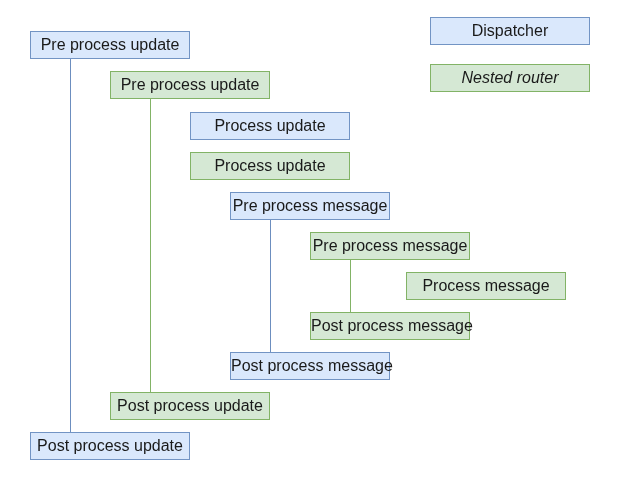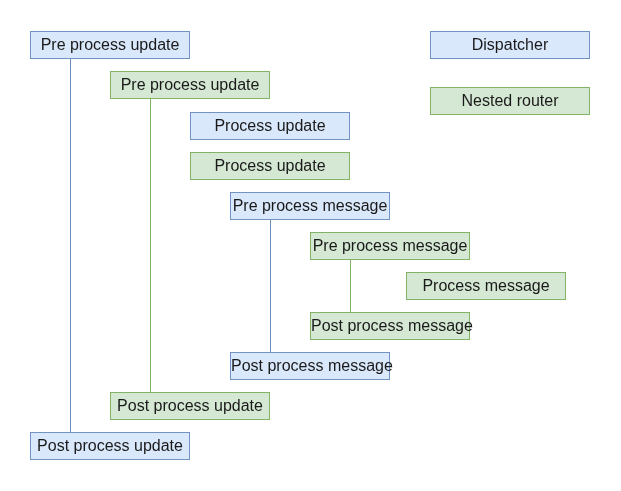--- a/index.html
+++ b/index.html
@@ -63,16 +63,16 @@
   <div class="node dispatcher" style="left:190px; top:112px;">Process update</div>
   <div class="node router" style="left:190px; top:152px;">Process update</div>
   <div class="node dispatcher" style="left:230px; top:192px;">Pre process message</div>
   <div class="node router" style="left:310px; top:232px;">Pre process message</div>
   <div class="node router" style="left:390px; top:272px;margin-left:16px;">Process message</div>
   <div class="node router" style="left:310px; top:312px;">Post process message</div>
   <div class="node dispatcher" style="left:230px; top:352px;">Post process message</div>
   <div class="node router" style="left:110px; top:392px;">Post process update</div>
   <div class="node dispatcher" style="left:30px;  top:432px;">Post process update</div>
 
-  <div class="node dispatcher legend-item" style="left:430px; top:31px;">Dispatcher</div>
-  <div class="node router legend-item" style="left:430px; top:87px;">Nested router</div>
+  <div class="node dispatcher legend-item" style="left:430px; top:17px;">Dispatcher</div>
+  <div class="node router legend-item" style="left:430px; top:64px;font-style:italic;">Nested router</div>
 
 </div>
 
 </body></html>

